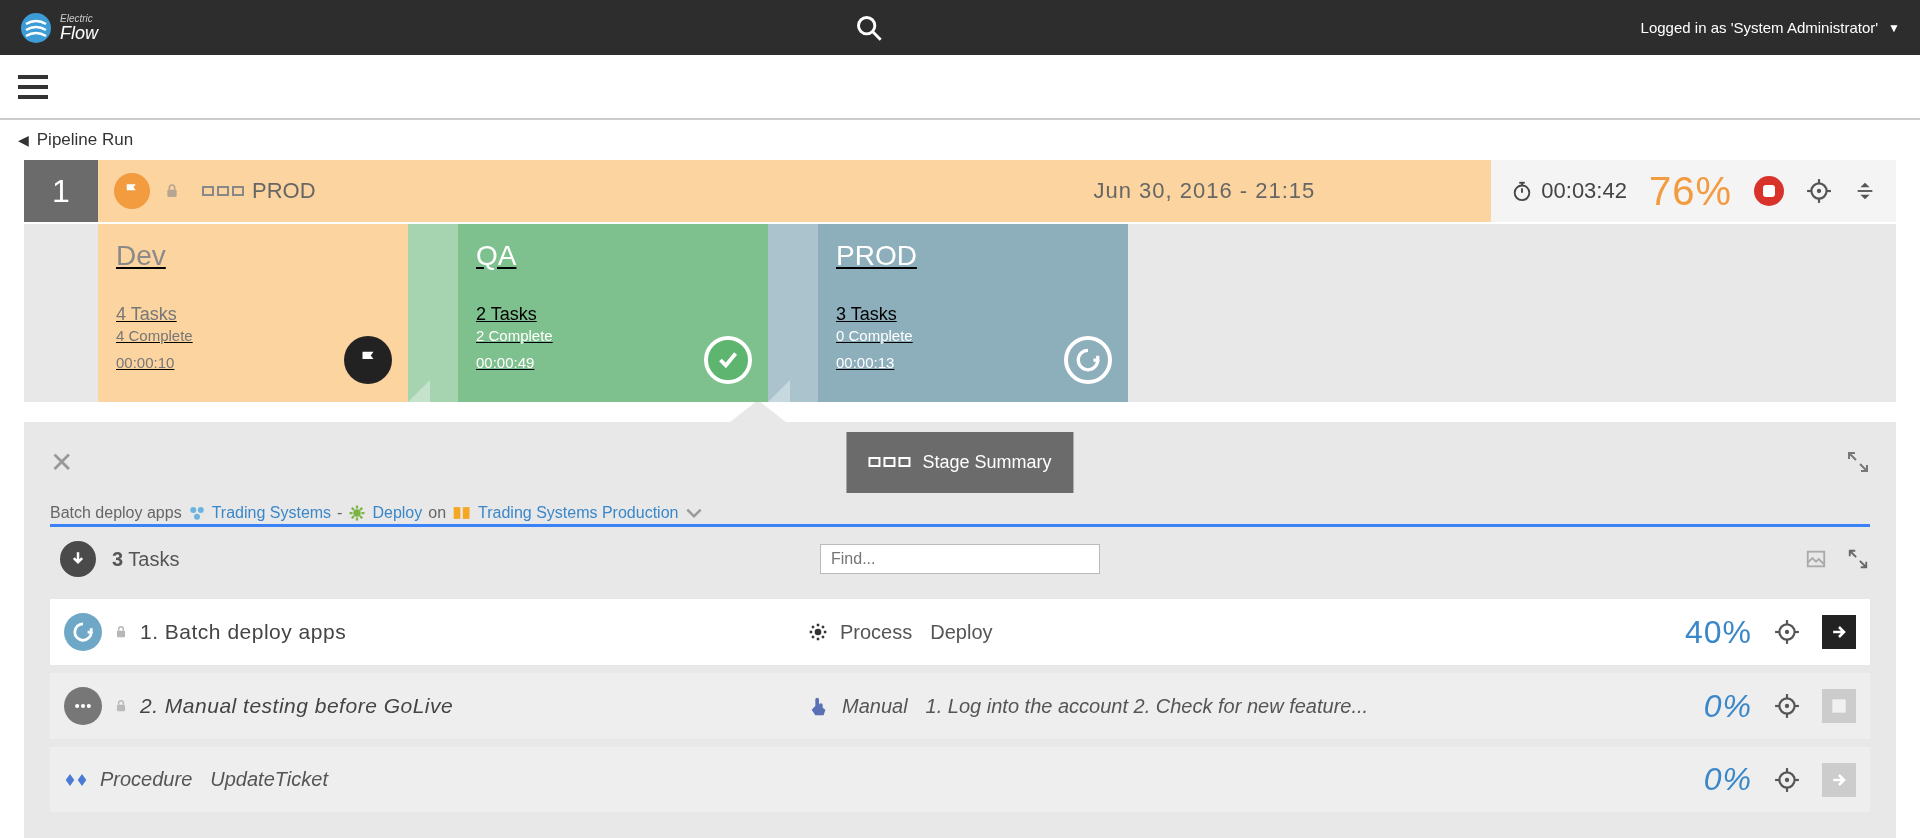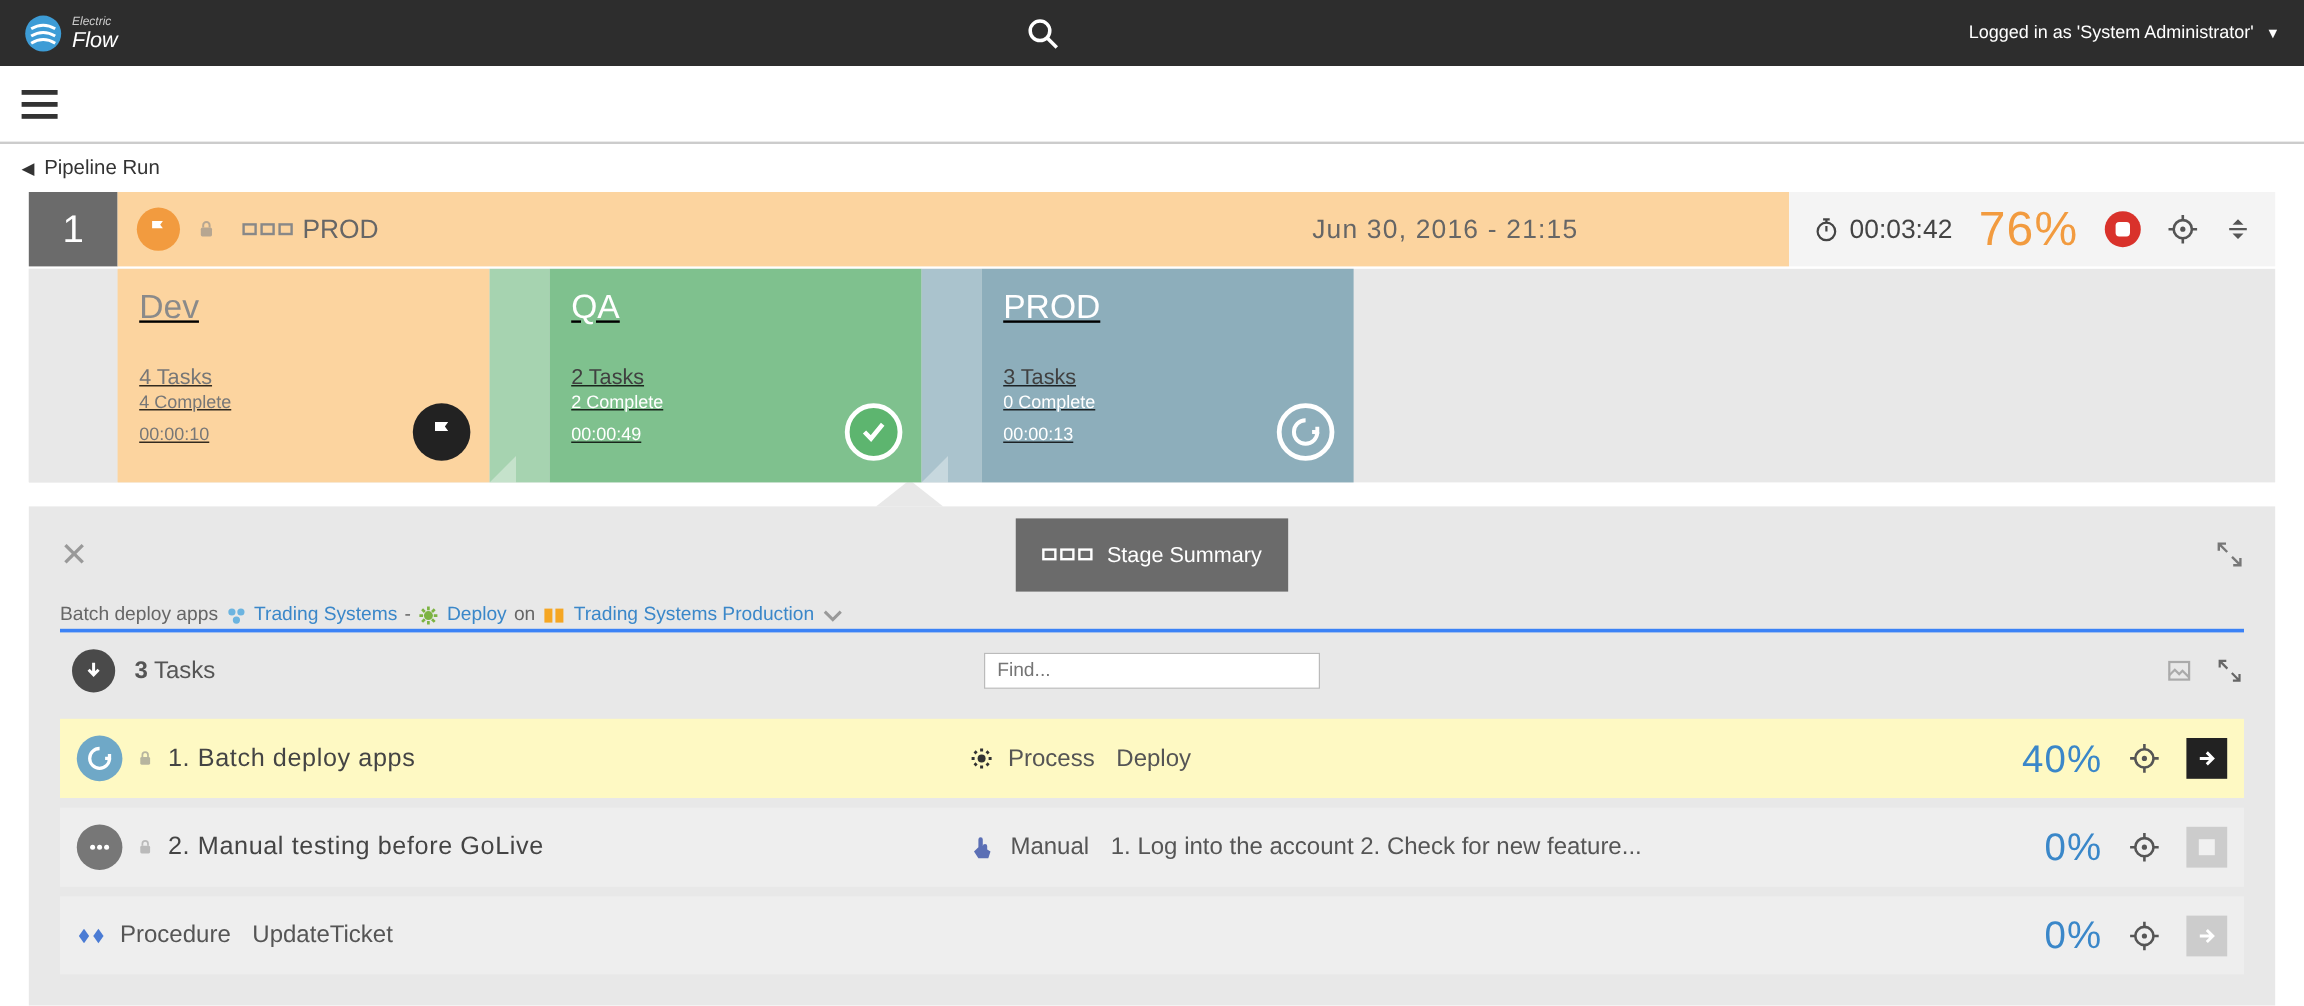--- a/index.html
+++ b/index.html
@@ -48,21 +48,21 @@
 .stages-spacer { width: 74px; background: #e8e8e8; }
 .stage-card { width: 310px; padding: 16px 18px; position: relative; text-decoration: underline; }
 .stage-card.dev { background: #fcd49f; }
 .stage-card.qa { background: #7fc18e; }
 .stage-card.prod { background: #8daebb; }
 .stage-bridge { width: 50px; position: relative; }
 .stage-bridge.qa-b { background: #a6d3b0; }
 .stage-bridge.prod-b { background: #aac3cd; }
 .stage-name { font-size: 28px; color: #fff; margin-bottom: 32px; }
 .stage-card.dev .stage-name { color: #8a8a8a; }
-.stage-tasks { font-size: 18px; color: #404040; }
+.stage-tasks { font-size: 18px; color: #000000; }
 .stage-card.dev .stage-tasks { color: #777; }
 .stage-complete { font-size: 15px; color: #fff; margin-top: 2px; }
 .stage-card.dev .stage-complete { color: #777; }
 .stage-time { font-size: 15px; color: #fff; margin-top: 10px; }
 .stage-card.dev .stage-time { color: #777; }
 .stage-status { position: absolute; right: 16px; bottom: 18px; width: 48px; height: 48px; border-radius: 50%; display: flex; align-items: center; justify-content: center; }
 .stage-status.flag { background: #222; }
 .stage-status.check { background: #5db56f; border: 4px solid #fff; }
 .stage-status.spin { background: #8daebb; border: 4px solid #fff; }
 .bridge-tri { position: absolute; bottom: 0; left: 0; width: 0; height: 0; border-left: 22px solid transparent; border-bottom: 22px solid rgba(255,255,255,0.35); }
@@ -86,22 +86,22 @@
 
 .tasks-hdr { display: flex; align-items: center; padding: 14px 0 14px 10px; gap: 16px; }
 .down-circle { width: 36px; height: 36px; border-radius: 50%; background: #4a4a4a; display: flex; align-items: center; justify-content: center; cursor: pointer; }
 .tasks-count { font-size: 20px; color: #555; }
 .find-input { margin-left: auto; margin-right: auto; width: 280px; padding: 5px 10px; border: 1px solid #bbb; background: #fff; font-size: 16px; position: absolute; left: 50%; transform: translateX(-50%); }
 .tasks-hdr .right-icons { margin-left: auto; display: flex; gap: 18px; }
 .tasks-hdr .right-icons svg { cursor: pointer; }
 
 
 .task-row { display: flex; align-items: center; padding: 14px 14px; margin-top: 8px; gap: 14px; }
-.task-row.active { background: #fef9c3; }
-.task-row.idle { background: #eee; }
+.task-row.active { background: #ffffff; }
+.task-row.idle { background: #eee; font-style: italic; }
 .task-left { display: flex; align-items: center; gap: 12px; width: 730px; }
 .task-status-circle { width: 38px; height: 38px; border-radius: 50%; display: flex; align-items: center; justify-content: center; }
 .task-status-circle.running { background: #6fa8c7; }
 .task-status-circle.pending { background: #777; }
 .lock-sm { opacity: 0.6; }
 .task-name { font-size: 21px; color: #444; letter-spacing: 0.5px; }
 .task-mid { display: flex; align-items: center; gap: 12px; font-size: 20px; color: #555; }
 .task-type { margin-right: 6px; }
 .task-right { margin-left: auto; display: flex; align-items: center; gap: 22px; }
 .task-pct { font-size: 32px; color: #3a87c9; letter-spacing: 1px; }

